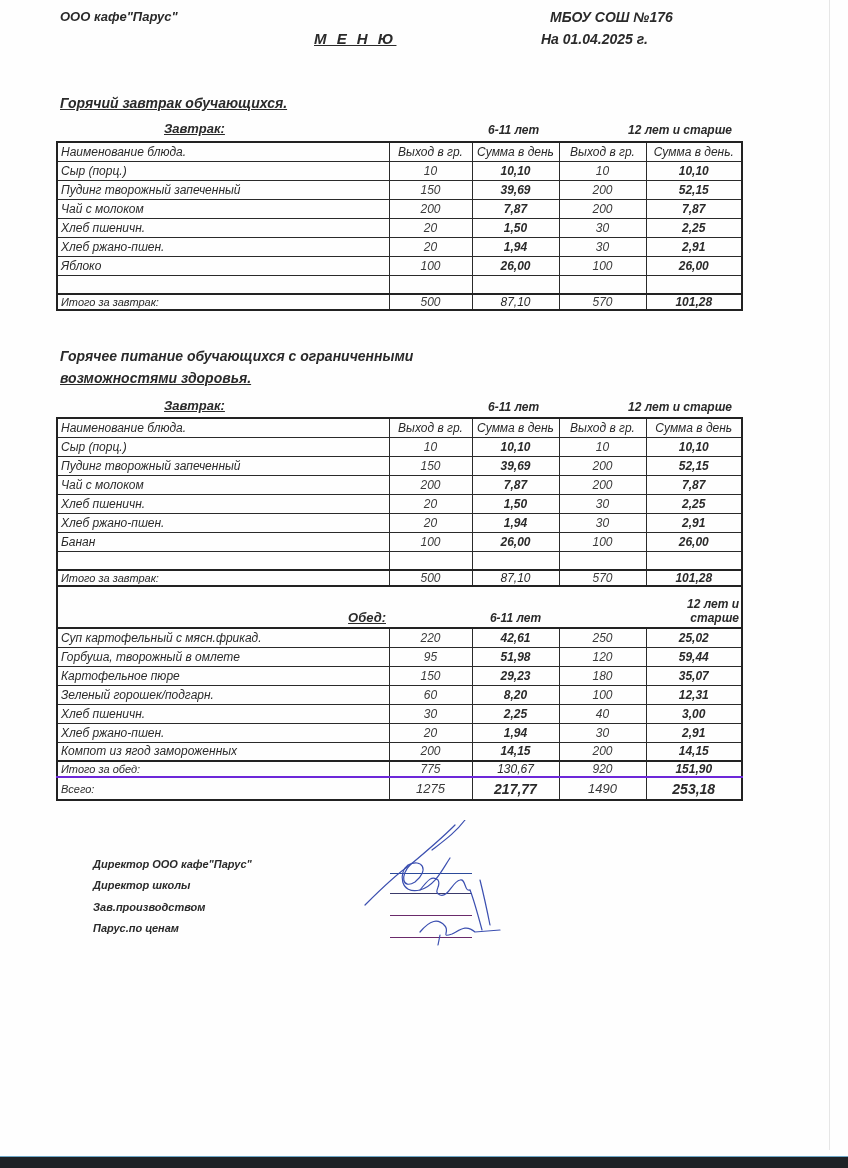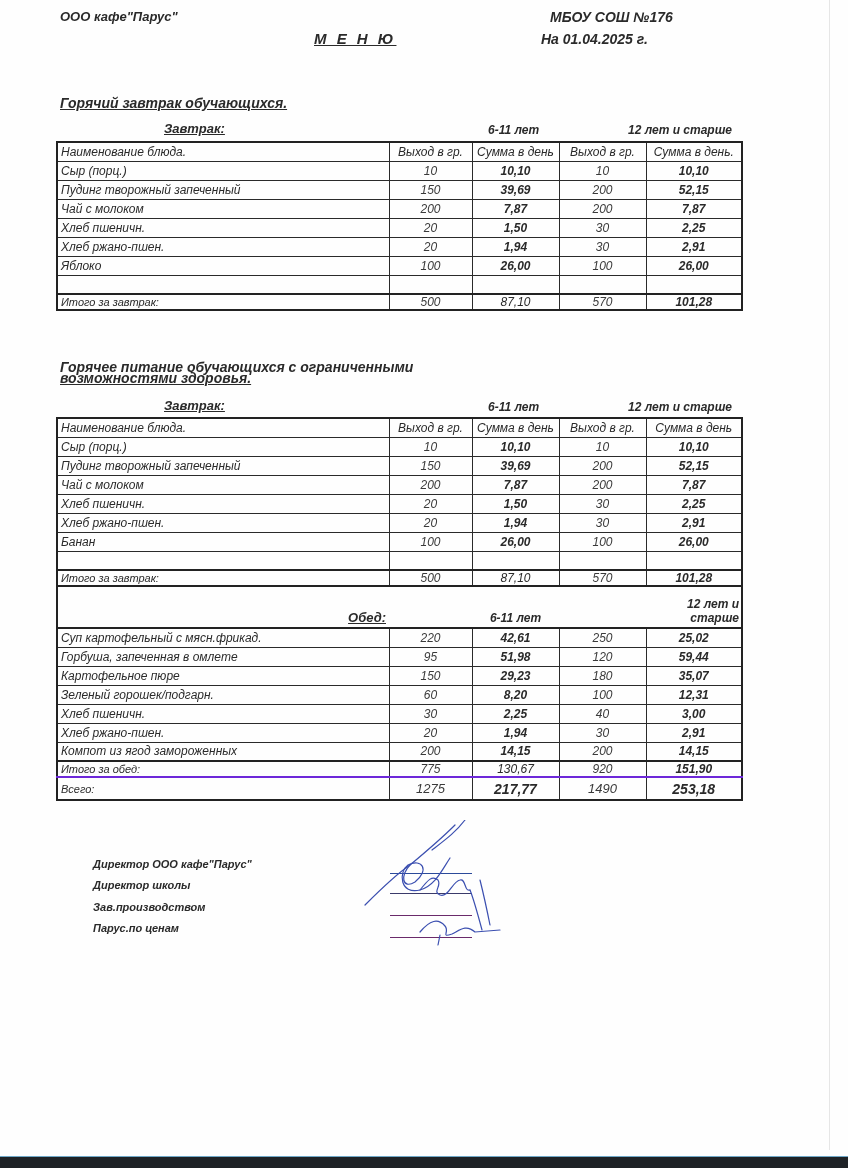--- a/index.html
+++ b/index.html
@@ -8,21 +8,21 @@
     .page { position: absolute; left: 0; top: 0; width: 848px; height: 1168px; background: #fefefe; }
     .right-edge { position: absolute; left: 829px; top: 0; width: 1px; height: 1150px; background: #e6e6e6; }
     .scan-bottom { position: absolute; left: 0; top: 1156px; width: 848px; height: 12px; background: #1e2226; border-top: 1px solid #6fa8c8; }
 
     .abs { position: absolute; white-space: nowrap; }
     .hdr-left { left: 60px; top: 9px; font-size: 13px; font-weight: bold; }
     .hdr-right { left: 550px; top: 9px; font-size: 14px; font-weight: bold; }
     .hdr-menu { left: 314px; top: 30px; font-size: 15px; font-weight: bold; letter-spacing: 3px; text-decoration: underline; }
     .hdr-date { left: 541px; top: 31px; font-size: 14px; font-weight: bold; }
     .sec-title { left: 60px; top: 95px; font-size: 14px; font-weight: bold; text-decoration: underline; }
-    .sec2-title1 { left: 60px; top: 348px; font-size: 14px; font-weight: bold; margin-top: 11px; }
+    .sec2-title1 { left: 60px; top: 348px; font-size: 14px; font-weight: bold; }
     .sec2-title2 { left: 60px; top: 370px; font-size: 14px; font-weight: bold; text-decoration: underline; }
 
     .caption { font-size: 13px; font-weight: bold; }
     .caption.u { text-decoration: underline; }
 
     table.menu { position: absolute; left: 56px; width: 685px; border-collapse: collapse; table-layout: fixed; }
     table.menu td { border: 1px solid #2a2a2a; height: 19px; font-size: 12px; padding: 0 3px; vertical-align: middle; }
     table.menu { border: 2px solid #222; }
     table.menu col.c0 { width: 332px; }
     table.menu col.c1 { width: 83px; }
@@ -235,21 +235,21 @@
       </td>
     </tr>
     <tr class="row" style="border-top:2px solid #222;">
       <td class="name" style="border-top:2px solid #222;">Суп картофельный с мясн.фрикад.</td>
       <td class="num" style="border-top:2px solid #222;">220</td>
       <td class="sum" style="border-top:2px solid #222;">42,61</td>
       <td class="num" style="border-top:2px solid #222;">250</td>
       <td class="sum" style="border-top:2px solid #222;">25,02</td>
     </tr>
     <tr class="row">
-      <td class="name">Горбуша, запеченная в омлете</td>
+      <td class="name">Горбуша, творожный в омлете</td>
       <td class="num">95</td>
       <td class="sum">51,98</td>
       <td class="num">120</td>
       <td class="sum">59,44</td>
     </tr>
     <tr class="row">
       <td class="name">Картофельное пюре</td>
       <td class="num">150</td>
       <td class="sum">29,23</td>
       <td class="num">180</td>

